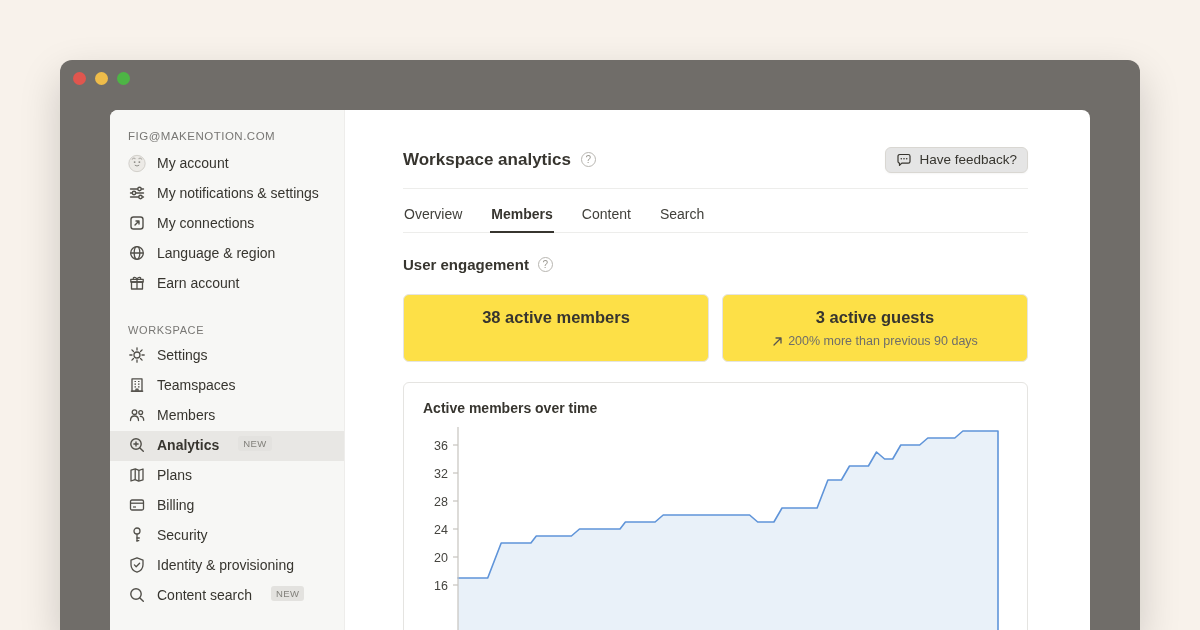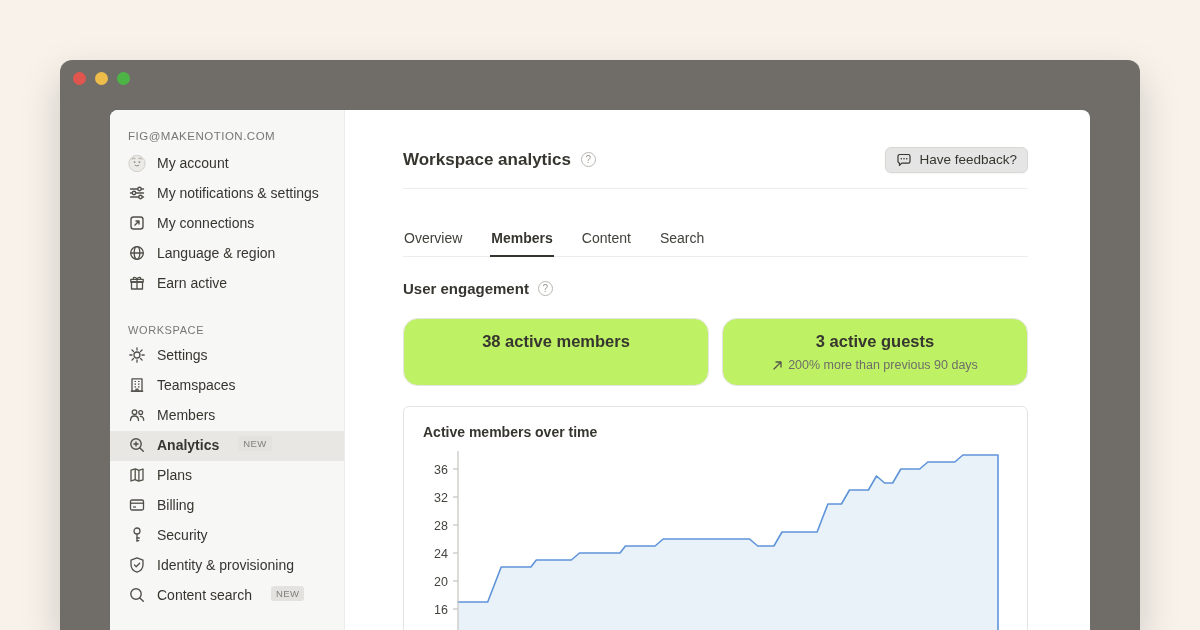--- a/index.html
+++ b/index.html
@@ -59,34 +59,34 @@
     cursor:pointer;
   }
   .feedback-btn {
     display:flex; align-items:center; gap:7px;
     border:1px solid #d9d7d2; border-radius:6px; background:#e5e5e5;
     padding:4px 10px; font-size:13.5px; font-weight:500; color:#37352f;
     box-shadow:0 1px 2px rgba(0,0,0,.04); cursor:pointer;
   }
   .divider { border-bottom:1px solid #ededeb; margin-top:15px; }
   .tabs { display:flex; gap:27px; margin-top:9px; border-bottom:1px solid #ededeb; }
-  .tab { padding:8px 1px 9px; font-size:14px; color:#41403b; cursor:pointer;margin-top:24px; }
+  .tab { padding:8px 1px 9px; font-size:14px; color:#41403b; cursor:pointer; }
   .tab.active { font-weight:700; color:#37352f; border-bottom:2px solid #37352f; margin-bottom:-1px; }
   .engage-row { display:flex; align-items:center; justify-content:space-between; margin-top:23px; }
   .engage-left { display:flex; align-items:center; gap:9px; }
   .section-title { font-size:15px; font-weight:700; }
   .range-btn {
     display:flex; align-items:center; gap:7px;
     border:1px solid #aed0f2; border-radius:999px; background:#fff;
     padding:3px 12px 3px 10px; font-size:13.5px; font-weight:500; color:#2f80e4;
     cursor:pointer;
   }
   .stats-row { display:flex; gap:13px; margin-top:21px; }
   .stat-card {
-    flex:1; border:1px solid #e5e4e1; border-radius:15px; background:#bef264;
+    flex:1; border:1px solid #e5e4e1; border-radius:6px; background:#fde047;
     text-align:center; padding:13px 8px 13px;
   }
   .stat-value { font-size:16.5px; font-weight:700; color:#37352f; }
   .stat-delta {
     margin-top:7px; font-size:12.5px; color:#6f6e6a;
     display:flex; align-items:center; justify-content:center; gap:5px;
   }
   
   .chart-card {
     margin-top:20px; border:1px solid #e5e4e1; border-radius:6px; background:#fff;
@@ -160,21 +160,21 @@
 
       <div class="sb-item">
         <span class="ic">
           <svg width="18" height="18" viewBox="0 0 18 18" fill="none" stroke="currentColor" stroke-width="1.3" stroke-linejoin="round">
               <rect x="3.5" y="8" width="11" height="7"></rect>
               <rect x="2.8" y="5.3" width="12.4" height="2.7"></rect>
               <line x1="9" y1="5.3" x2="9" y2="15"></line>
               <path d="M9 5 C7.5 2.5 4.5 3 5.5 5 M9 5 C10.5 2.5 13.5 3 12.5 5"></path>
             </svg>
         </span>
-        <span class="sb-label">Earn active</span>
+        <span class="sb-label">Earn account</span>
       </div>
 
       <div class="sb-section">WORKSPACE</div>
 
       <div class="sb-item">
         <span class="ic">
           <svg width="18" height="18" viewBox="0 0 18 18" fill="none" stroke="currentColor" stroke-width="1.3" stroke-linecap="round">
               <circle cx="9" cy="9" r="3"></circle>
               <g>
                 <line x1="9" y1="1.8" x2="9" y2="4"></line>

